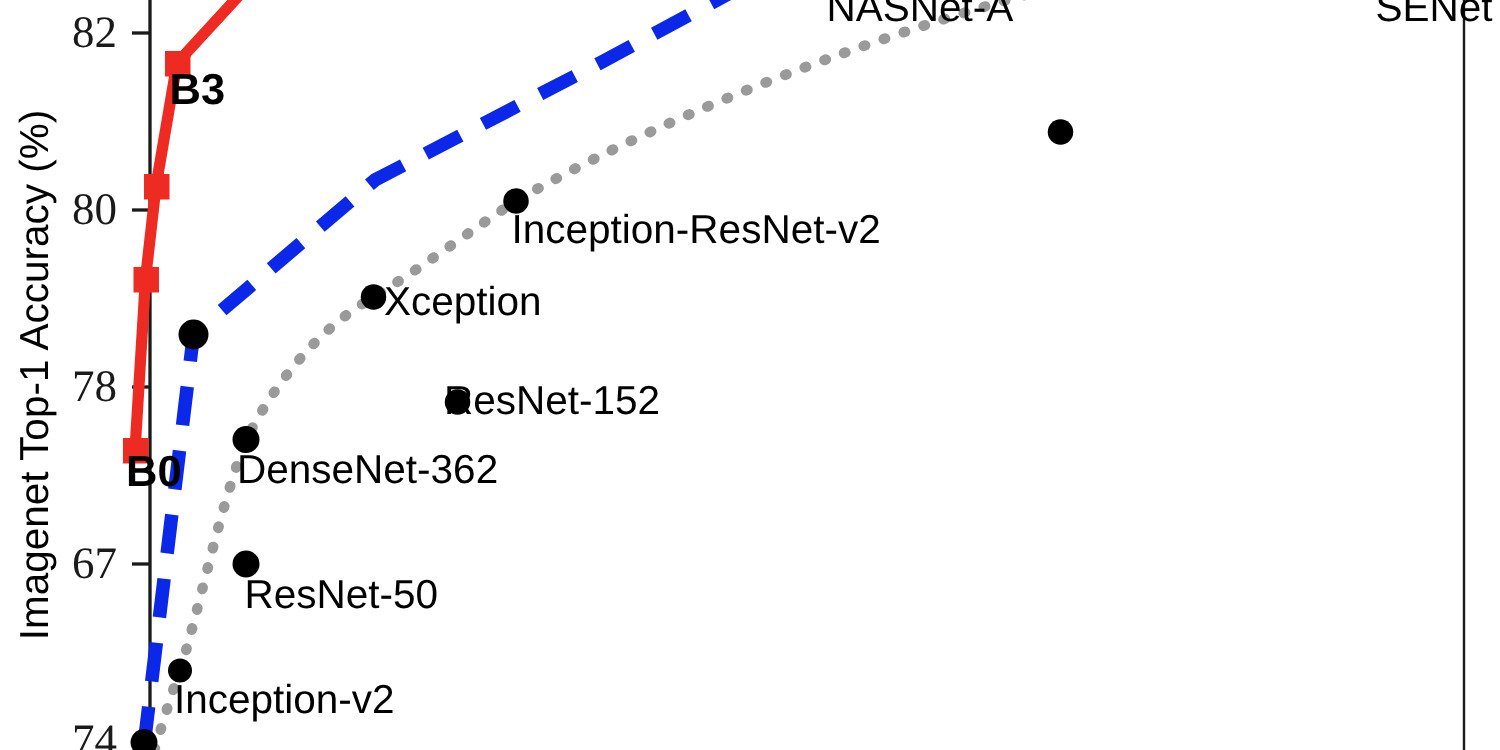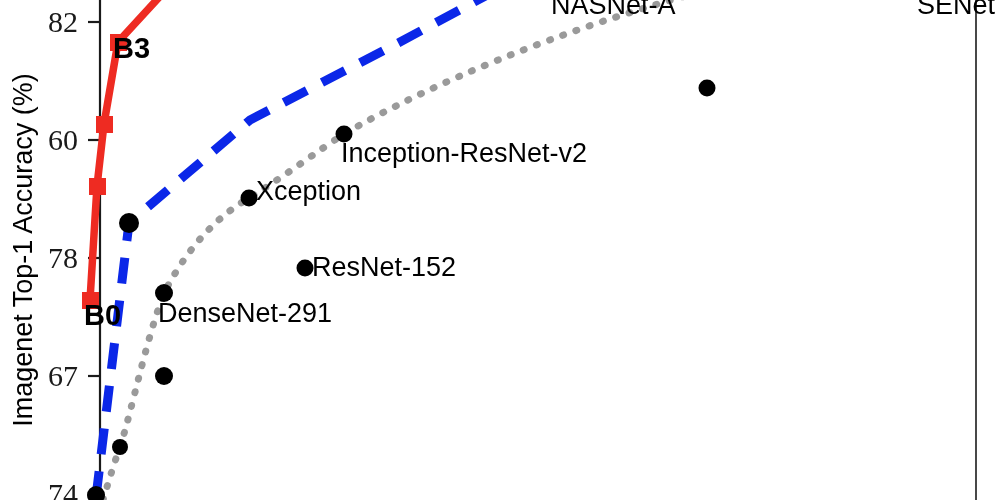--- a/index.html
+++ b/index.html
@@ -107,37 +107,39 @@
       <circle cx="344" cy="134" r="8.5"></circle>
       <circle cx="249" cy="198" r="8.5"></circle>
       <circle cx="305" cy="268" r="8.5"></circle>
       <circle cx="164" cy="293" r="9"></circle>
       <circle cx="164" cy="376" r="9"></circle>
       <circle cx="120" cy="447" r="8"></circle>
     </g>
   </svg>
 
   <div class="tick-label" style="left:22px; top:22px; width:56px;">82</div>
-  <div class="tick-label" style="left:22px; top:140px; width:56px;">60</div>
+  <div class="tick-label" style="left:22px; top:140px; width:56px;">80</div>
   <div class="tick-label" style="left:22px; top:258px; width:56px;font-family:Liberation Serif, serif;">78</div>
   <div class="tick-label" style="left:22px; top:376px; width:56px;">67</div>
   <div class="tick-label" style="left:22px; top:494px; width:56px;">74</div>
 
   <div class="pt-label pt-label-bold" style="left:84px; top:301px;">B0</div>
 
-  <div class="pt-label pt-label-bold" style="left:113px; top:34px;">B3</div>
+  <div class="pt-label pt-label-bold" style="left:113px; top:46px;">B3</div>
 
   <div class="pt-label" style="left:551px; top:-8px;">NASNet-A</div>
 
   <div class="pt-label" style="left:917px; top:-8px;">SENet</div>
 
 
   <div class="pt-label" style="left:341px; top:140px;">Inception-ResNet-v2</div>
 
-  <div class="pt-label" style="left:256px; top:178px;text-align:right;">Xception</div>
+  <div class="pt-label" style="left:256px; top:188px;text-align:right;">Xception</div>
 
-  <div class="pt-label" style="left:312px; top:254px;text-align:center;">ResNet-152</div>
+  <div class="pt-label" style="left:296px; top:254px;text-align:center;">ResNet-152</div>
 
-  <div class="pt-label" style="left:158px; top:300px;">DenseNet-291</div>
+  <div class="pt-label" style="left:158px; top:300px;">DenseNet-362</div>
 
+  <div class="pt-label" style="left:163px; top:383px;">ResNet-50</div>
 
+  <div class="pt-label" style="left:116px; top:453px;">Inception-v2</div>
 
 </div>
 
 </body></html>

